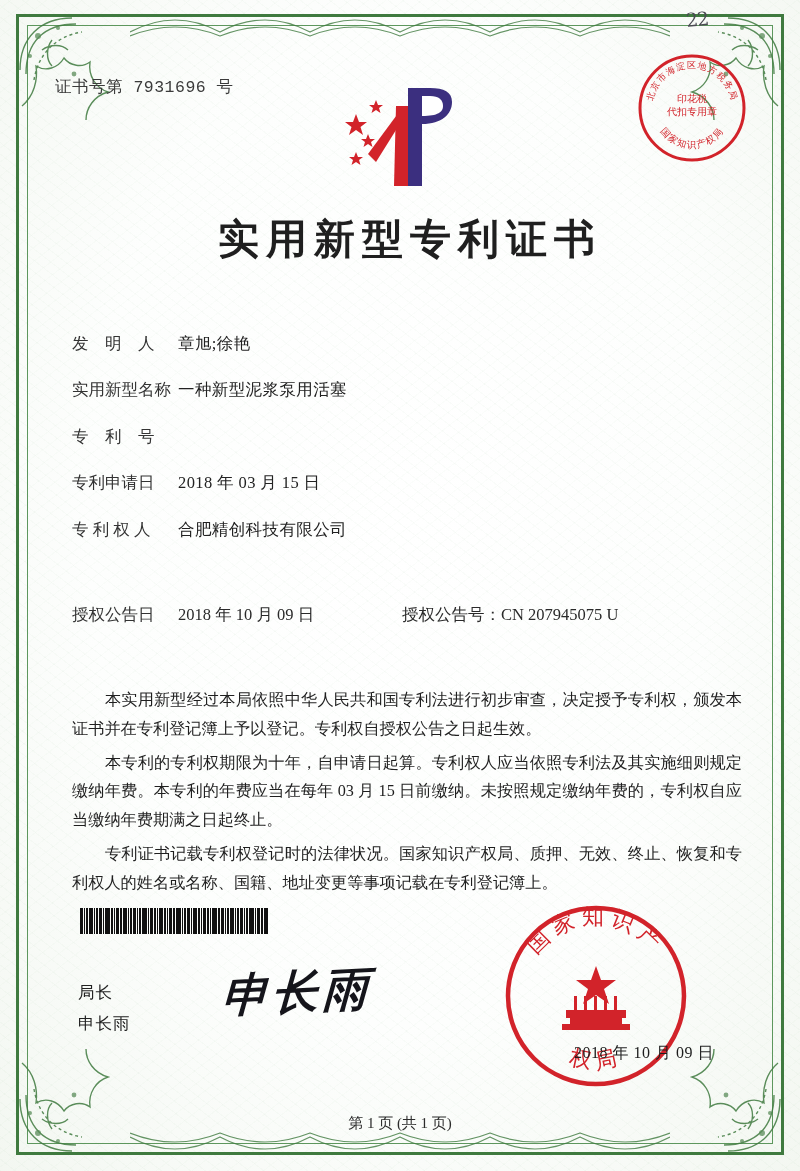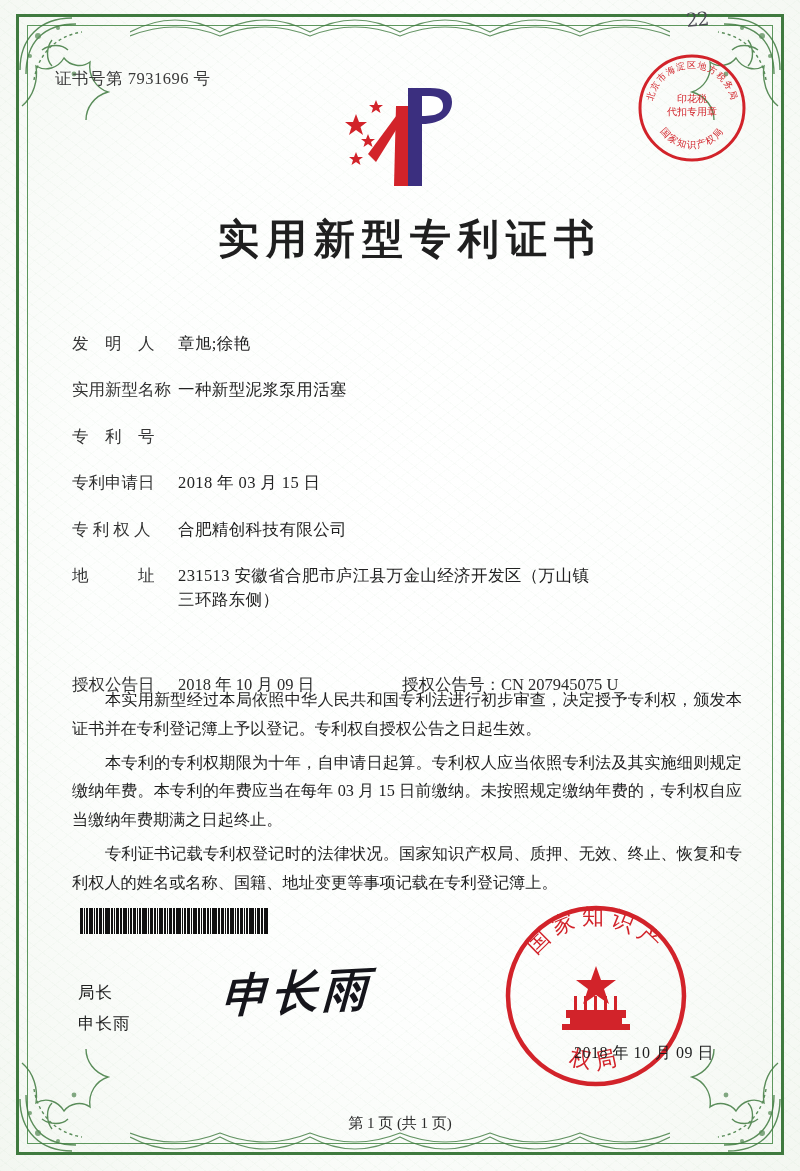--- a/index.html
+++ b/index.html
@@ -70,24 +70,25 @@
     font-size: 19px;
     color: #4a4a52;
     transform: rotate(-6deg);
     letter-spacing: -1px;
   }
 
   
   .cert-no {
     position: absolute;
     left: 55px;
-    top: 68px;
+    top: 76px;
     font-size: 16.5px;
     letter-spacing: .5px;
     color: #3a3a3a;
+    font-family: Liberation Mono, monospace;
   }
 
   
   .logo {
     position: absolute;
     left: 338px;
     top: 80px;
     width: 124px;
     height: 115px;
   }
@@ -369,27 +370,20 @@
     <div class="field-row">
       <div class="field-label">专　利　号</div>
     </div>
     <div class="field-row">
       <div class="field-label">专利申请日</div>
       <div class="field-value">2018 年 03 月 15 日</div>
     </div>
     <div class="field-row">
       <div class="field-label">专 利 权 人</div>
       <div class="field-value">合肥精创科技有限公司</div>
-    </div>
-    <div class="field-row">
-      <div class="field-label">地　　　址</div>
-      <div class="field-value">
-        <span>231513 安徽省合肥市庐江县万金山经济开发区（万山镇</span>
-        <span class="cont">三环路东侧）</span>
-      </div>
     </div>
 
     <div class="pub-row">
       <div class="pub-left">
         <span class="field-label">授权公告日</span><span>2018 年 10 月 09 日</span>
       </div>
       <div>
         <span>授权公告号</span>：<span>CN 207945075 U</span>
       </div>
     </div>

